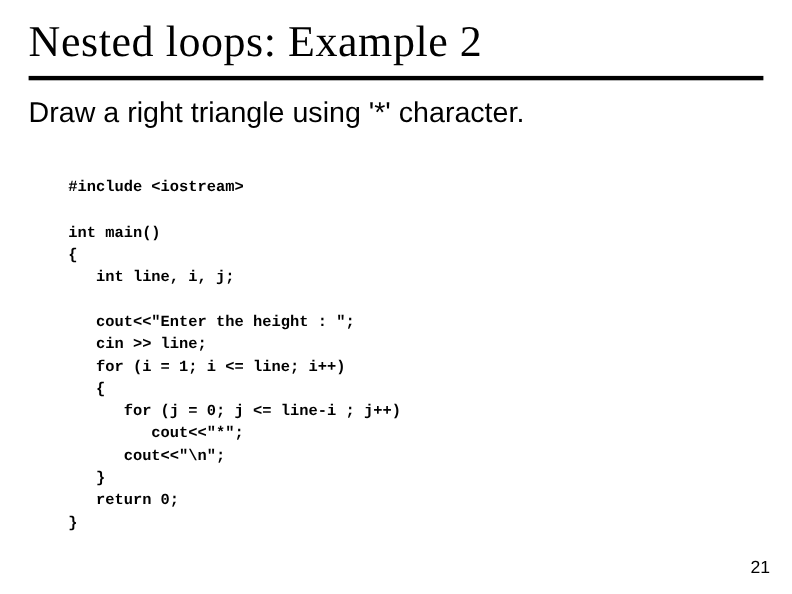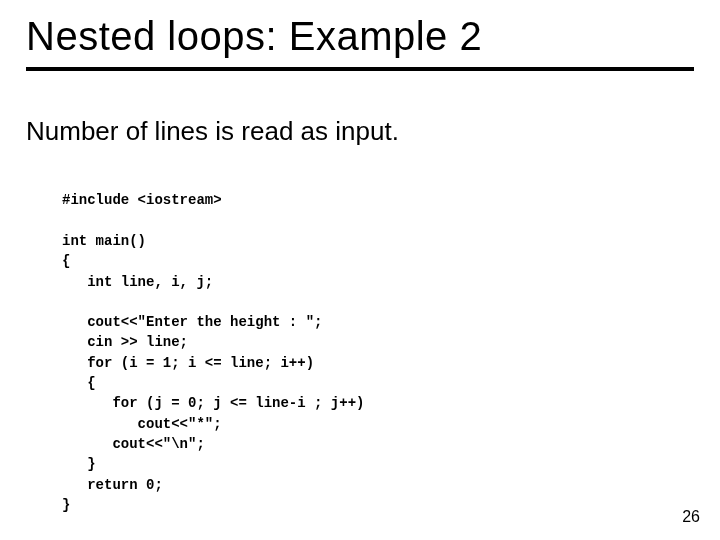--- a/index.html
+++ b/index.html
@@ -10,21 +10,21 @@
     font-family: Georgia, 'Times New Roman', serif;
     position: relative;
     padding: 14px 26px 0 26px;
   }
   .title {
     font-size: 40px;
     font-weight: normal;
     color: #000;
     letter-spacing: 0.5px;
     margin-bottom: 8px;
-    font-family: Liberation Sans, sans-serif;
+    font-family: Liberation Serif, serif;
   }
   .title-underline {
     border-bottom: 4px solid #000;
     width: 100%;
     margin-bottom: 14px;
   }
   .description {
     font-size: 26px;
     color: #000;
     line-height: 1.2;
@@ -50,34 +50,33 @@
     font-family: 'Comic Sans MS', 'Trebuchet MS', sans-serif;
   }
 </style>
 </head>
 <body>
 
 <div class="title">Nested loops: Example 2</div>
 <div class="title-underline"></div>
 
 <div class="description">
-  <br>
-  <span>Number of lines is read as input.</span>
+  <span>Draw a right triangle using '*' character.</span><br>
 </div>
 
 <div class="code-block">#include &lt;iostream&gt;
 
 int main()
 {
    int line, i, j;
 
    cout&lt;&lt;"Enter the height : ";
    cin &gt;&gt; line;
    for (i = 1; i &lt;= line; i++)
    {
       for (j = 0; j &lt;= line-i ; j++)
          cout&lt;&lt;"*";
       cout&lt;&lt;"\n";
    }
    return 0;
 }</div>
 
-<div class="page-number">26</div>
+<div class="page-number">21</div>
 
 </body></html>

